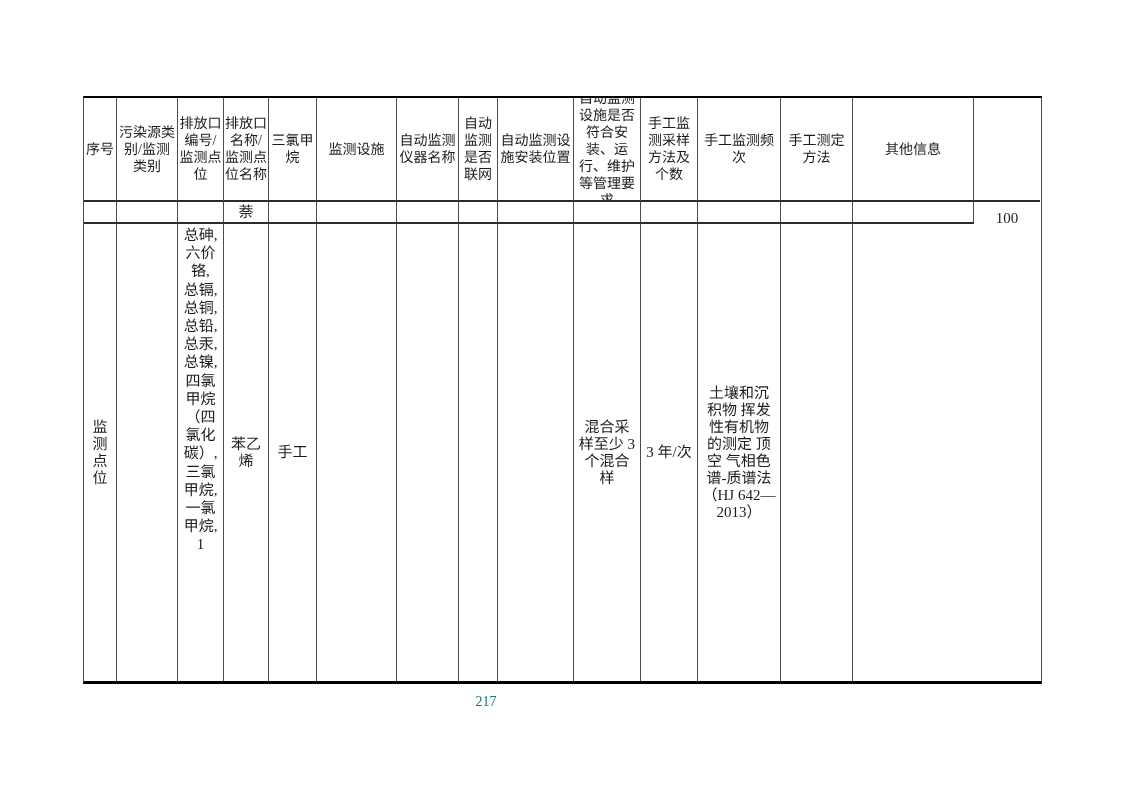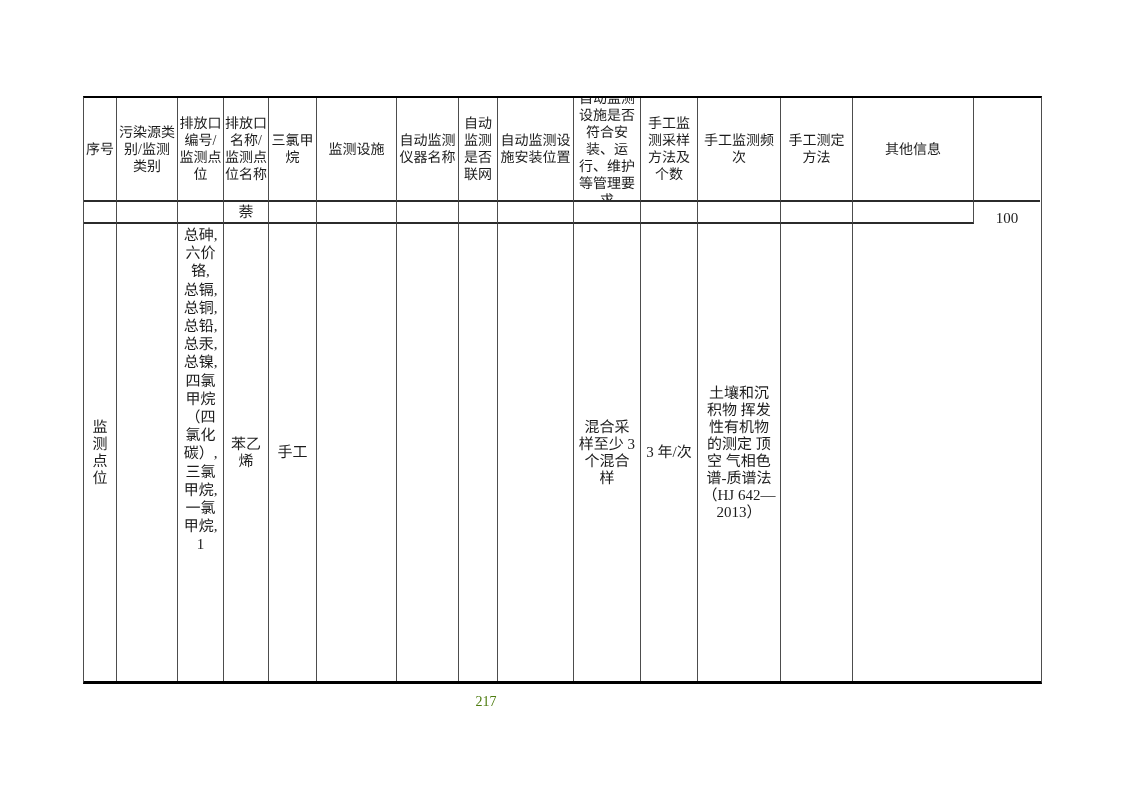--- a/index.html
+++ b/index.html
@@ -52,21 +52,21 @@
     font-size:15px; line-height:17px;
     padding:16px 4px;
   }
   .mc.toplist {
     justify-content:flex-start;
     padding:2px 6px 0 6px;
     line-height:18.2px;
   }
   .pageno {
     position:absolute; left:0; top:694px; width:972px;
-    text-align:center; font-size:14px; color:#4d7c0f;
+    text-align:center; font-size:14px; color:#0f766e;
   }
 </style>
 </head>
 <body>
 
 <div class="doc-page">
 
   <div class="tbl">
 
     <div class="hdr">序号</div>

